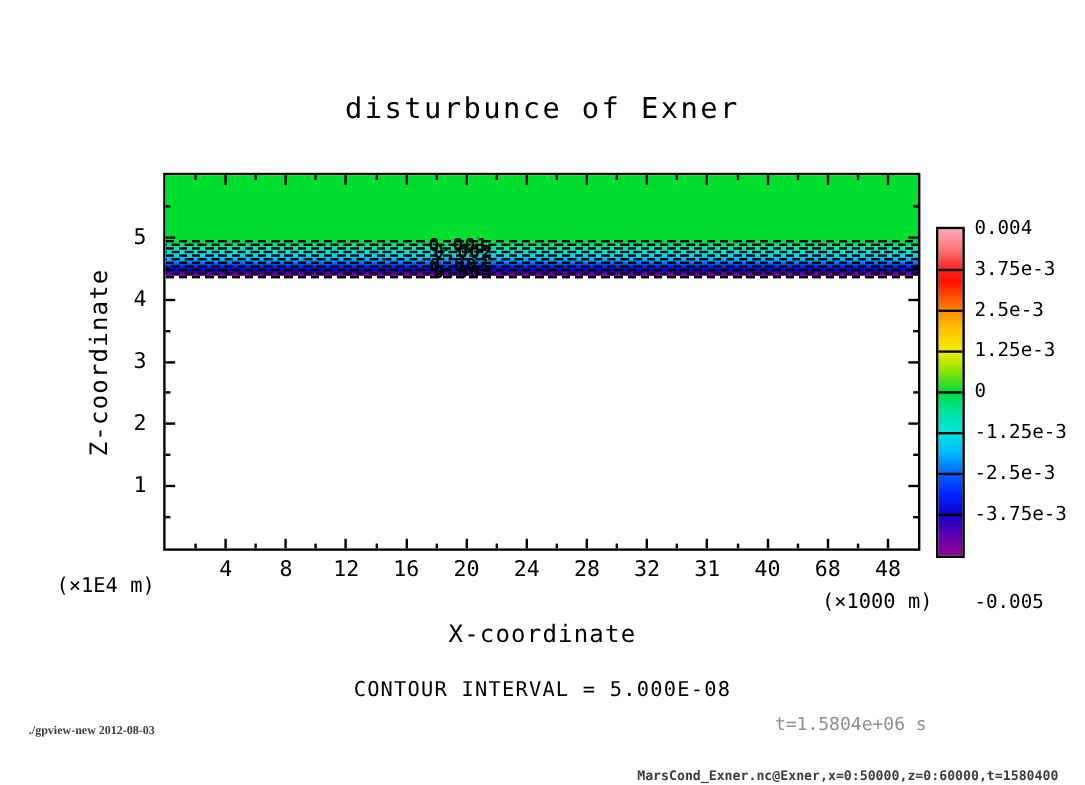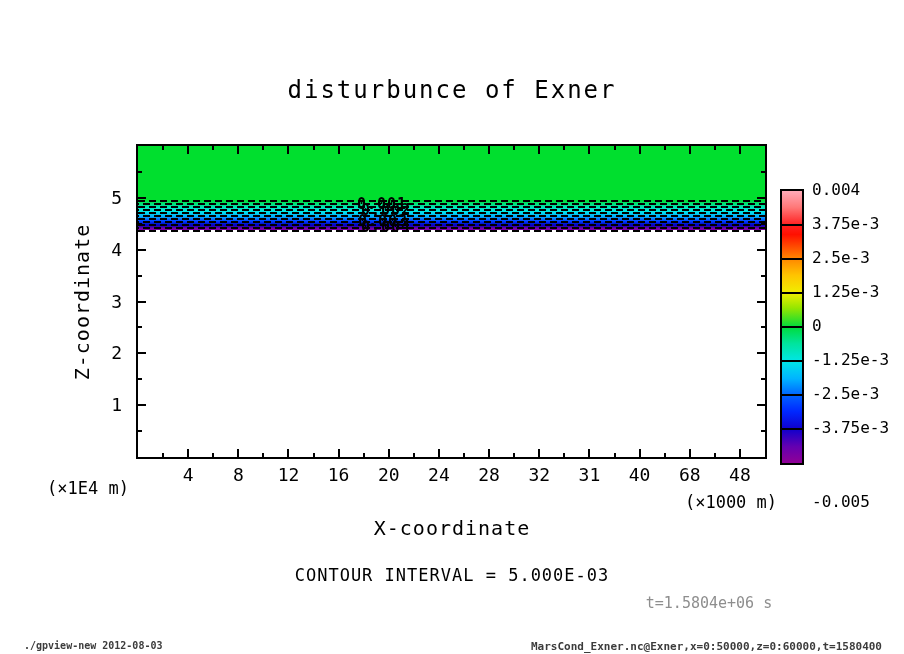--- a/index.html
+++ b/index.html
@@ -32,21 +32,21 @@
   .yunit{top:478px;left:30px;width:116px;text-align:center;font-size:17px;}
   .xunit{top:492px;left:656px;width:150px;text-align:center;font-size:17px;}
   #colorbar{
     left:780px;top:189px;width:24px;height:276px;
     border:2px solid #000;box-sizing:border-box;
   }
   .cbdiv{position:absolute;left:0;width:100%;height:2px;background:#000;}
   .cblab{position:absolute;left:812px;font-size:16px;white-space:nowrap;}
   .cinterval{top:565px;left:0;width:904px;text-align:center;font-size:17px;letter-spacing:1px;}
   .timetxt{top:594px;left:604px;width:210px;text-align:center;font-size:15px;color:#8e8e8e;}
-  .footL{top:640px;left:24px;font-size:10px;font-weight:bold;color:#3c3c3c;letter-spacing:0;}
+  .footL{top:604px;left:24px;font-size:10px;font-weight:bold;color:#3c3c3c;letter-spacing:0;font-family:Liberation Serif, serif;}
   .footR{top:640px;right:22px;font-size:11px;font-weight:bold;color:#3c3c3c;}
 </style>
 </head>
 <body>
 
 <div id="canvas">
 
   <div class="abs title">disturbunce of Exner</div>
 
   <div class="abs" id="plot">
@@ -186,18 +186,18 @@
       <div class="cblab" style="top: 214px;">3.75e-3</div>
       <div class="cblab" style="top: 248px;">2.5e-3</div>
       <div class="cblab" style="top: 282px;">1.25e-3</div>
       <div class="cblab" style="top: 316px;">0</div>
       <div class="cblab" style="top: 350px;">-1.25e-3</div>
       <div class="cblab" style="top: 384px;">-2.5e-3</div>
       <div class="cblab" style="top: 418px;">-3.75e-3</div>
       <div class="cblab" style="top: 452px; margin-top: 40px;">-0.005</div>
     </div>
 
-  <div class="abs cinterval">CONTOUR INTERVAL = 5.000E-03</div>
+  <div class="abs cinterval">CONTOUR INTERVAL = 5.000E-08</div>
   <div class="abs timetxt">t=1.5804e+06 s</div>
 
   <div class="abs footL">./gpview-new  2012-08-03</div>
   <div class="abs footR">MarsCond_Exner.nc@Exner,x=0:50000,z=0:60000,t=1580400</div>
 </div>
 
 </body></html>

